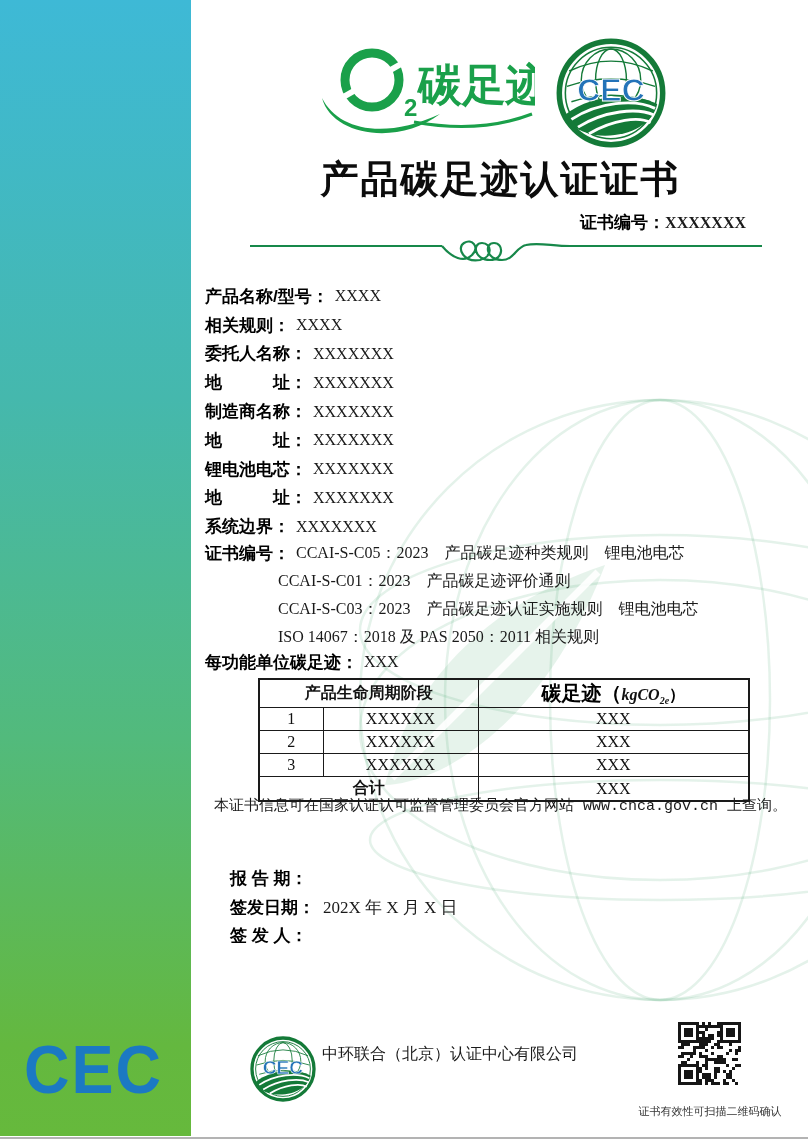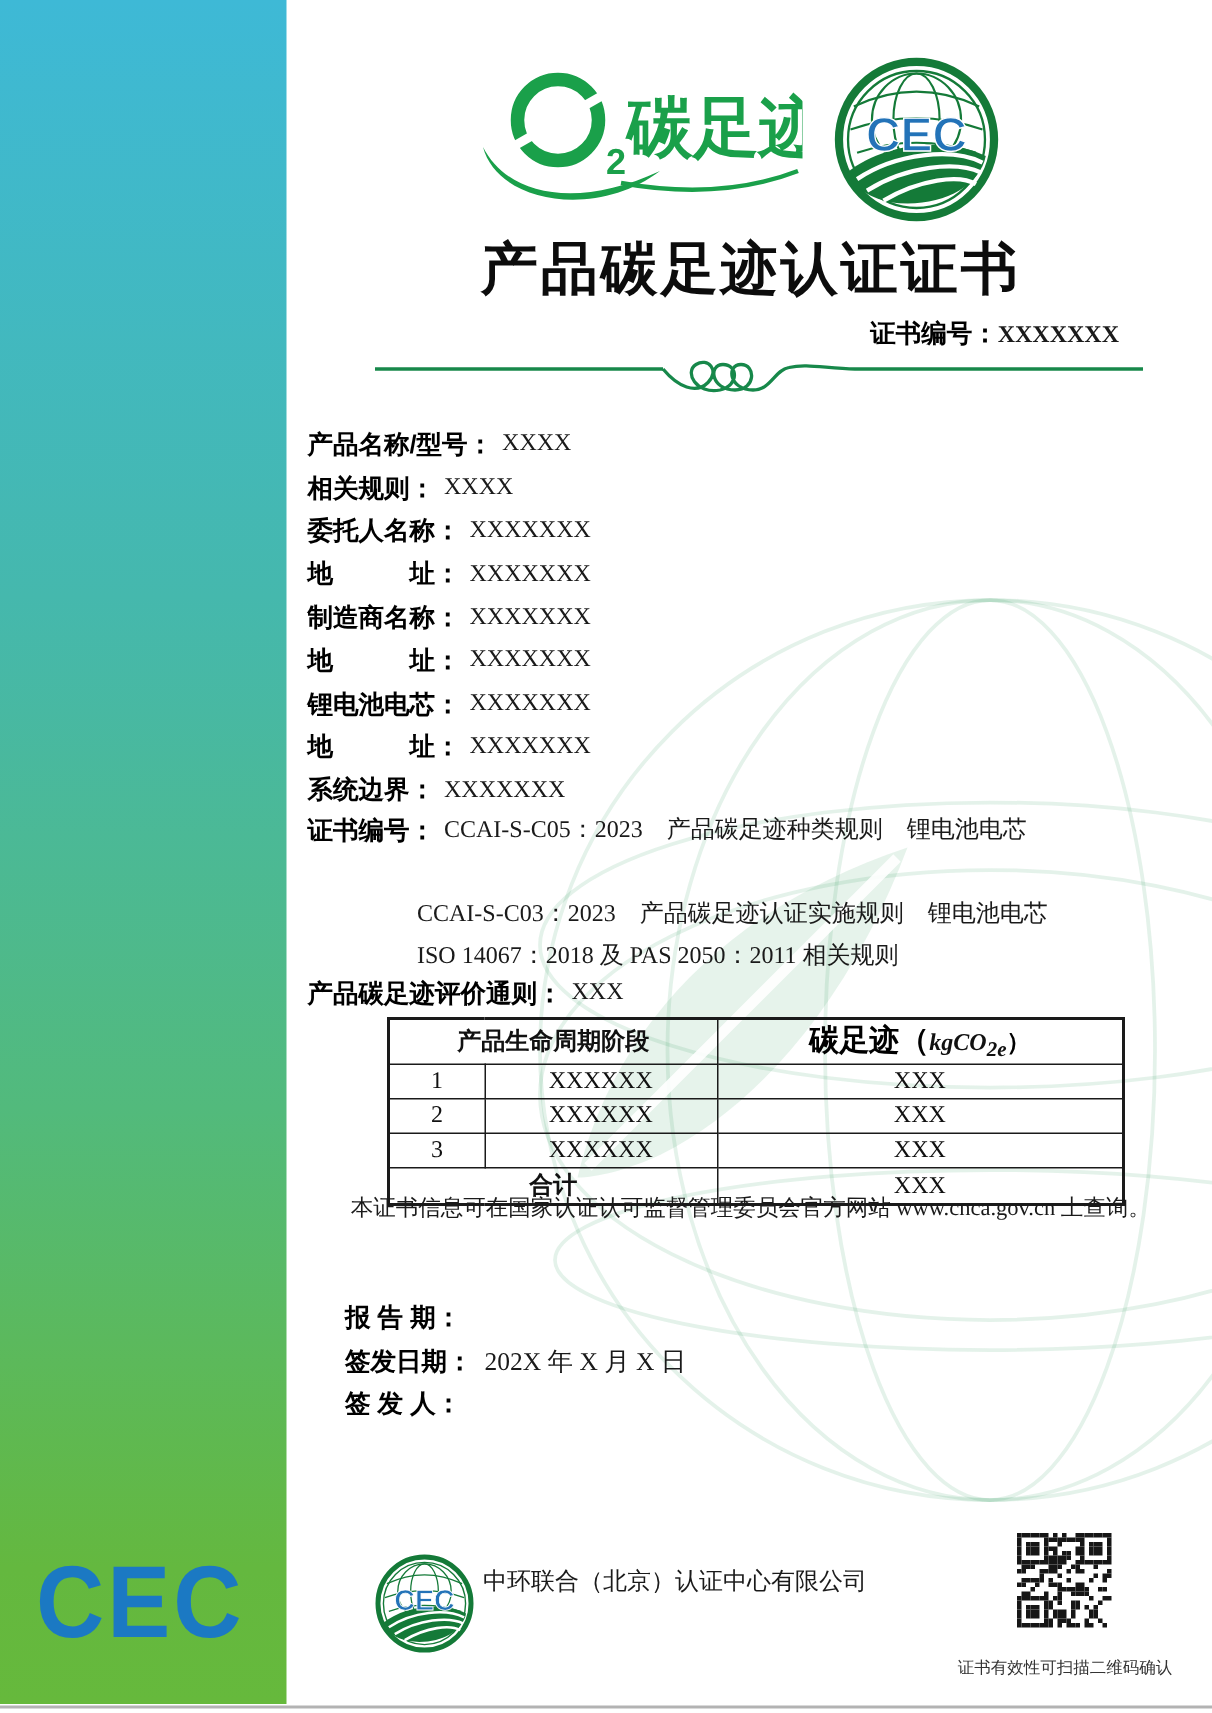--- a/index.html
+++ b/index.html
@@ -47,24 +47,24 @@
   .lc-table{position:absolute;left:258px;top:678px;width:490px;border-collapse:collapse;
     table-layout:fixed;background:transparent;}
   .lc-table td{border:1px solid #1a1a1a;text-align:center;padding:0;background:transparent;}
   .lc-table{border:2px solid #1a1a1a;}
   .lc-table .hrow td{height:26px;font-weight:700;font-size:16px;}
   .lc-table .brow td{height:22px;}
   .lc-table .trow td{height:23px;}
   .lc-table .num,.lc-table .stage,.lc-table .cfv{font-family:"Liberation Serif",serif;font-size:16px;}
   .lc-table .total-lbl{font-weight:700;font-size:16px;}
   .unit-i{font-family:"Liberation Serif",serif;font-style:italic;font-weight:700;}
-  .unit-i sub{font-size:14px;}
+  .unit-i sub{font-size:10px;}
 
   .note{position:absolute;left:193px;top:796px;width:615px;text-align:center;
-    font-size:15px;color:#1a1a1a;font-family:Liberation Serif, serif;}
+    font-size:15px;color:#1a1a1a;font-family:Liberation Mono, monospace;}
 
   
   .dates{position:absolute;left:230px;top:864px;}
   .d-row{height:28.8px;display:flex;align-items:center;white-space:pre;}
   .d-row .val{margin-left:8px;font-size:17px;}
 
   
   .logo-cec-small{position:absolute;left:250px;top:1036px;}
   .company{position:absolute;left:322px;top:1044px;font-size:16px;color:#1a1a1a;}
   .address{position:absolute;left:322px;top:1075px;font-size:15px;color:#1a1a1a;}
@@ -161,29 +161,32 @@
       <div class="f-row"><span class="lbl">地　　　址：</span><span class="val">XXXXXXX</span></div>
       <div class="f-row"><span class="lbl">锂电池电芯：</span><span class="val">XXXXXXX</span></div>
       <div class="f-row"><span class="lbl">地　　　址：</span><span class="val">XXXXXXX</span></div>
       <div class="f-row"><span class="lbl">系统边界：</span><span class="val">XXXXXXX</span></div>
     </div>
 
     <div class="basis-label-row">
       <span class="lbl">证书编号：</span>
       <span class="val" style="margin-left:6px">CCAI-S-C05：2023　产品碳足迹种类规则　锂电池电芯</span>
     </div>
+    <div class="basis-line l1">
+        <span class="val">CCAI-S-C01：2023　产品碳足迹评价通则</span>
+      </div>
     <div class="basis-line l2">
         <span class="val">CCAI-S-C03：2023　产品碳足迹认证实施规则　锂电池电芯</span>
       </div>
     <div class="basis-line l3">
         <span class="val">ISO 14067：2018 及 PAS 2050：2011 相关规则</span>
       </div>
 
     <div class="fp-row">
-      <span class="lbl">产品碳足迹评价通则：</span>
+      <span class="lbl">每功能单位碳足迹：</span>
       <span class="val">XXX</span>
     </div>
 
     <table class="lc-table">
       <colgroup>
           <col style="width:64px">
           <col style="width:155px">
           <col style="width:271px">
         </colgroup>
       <tbody>

